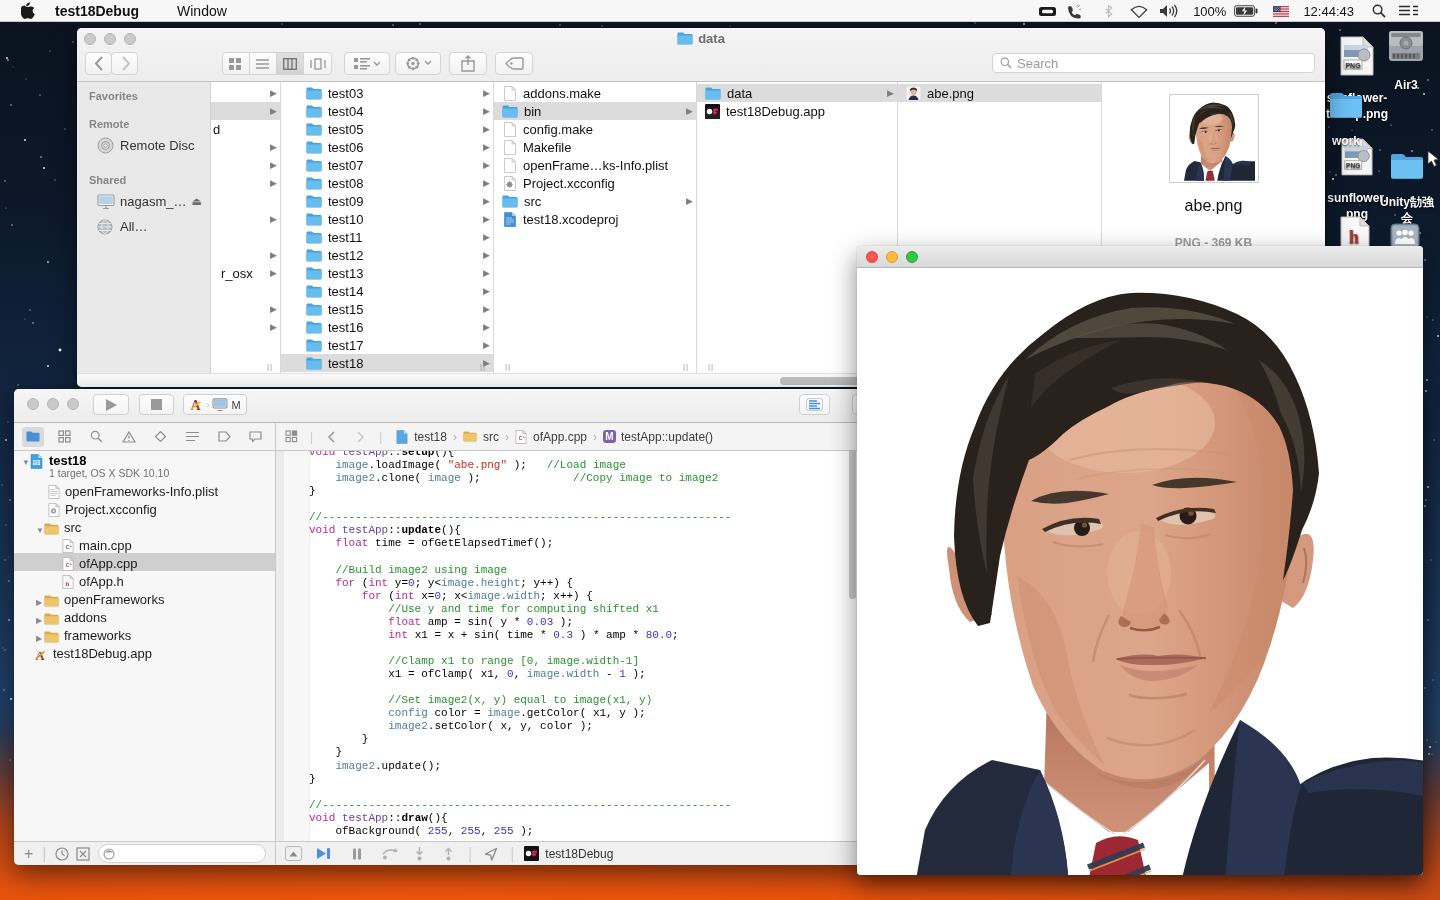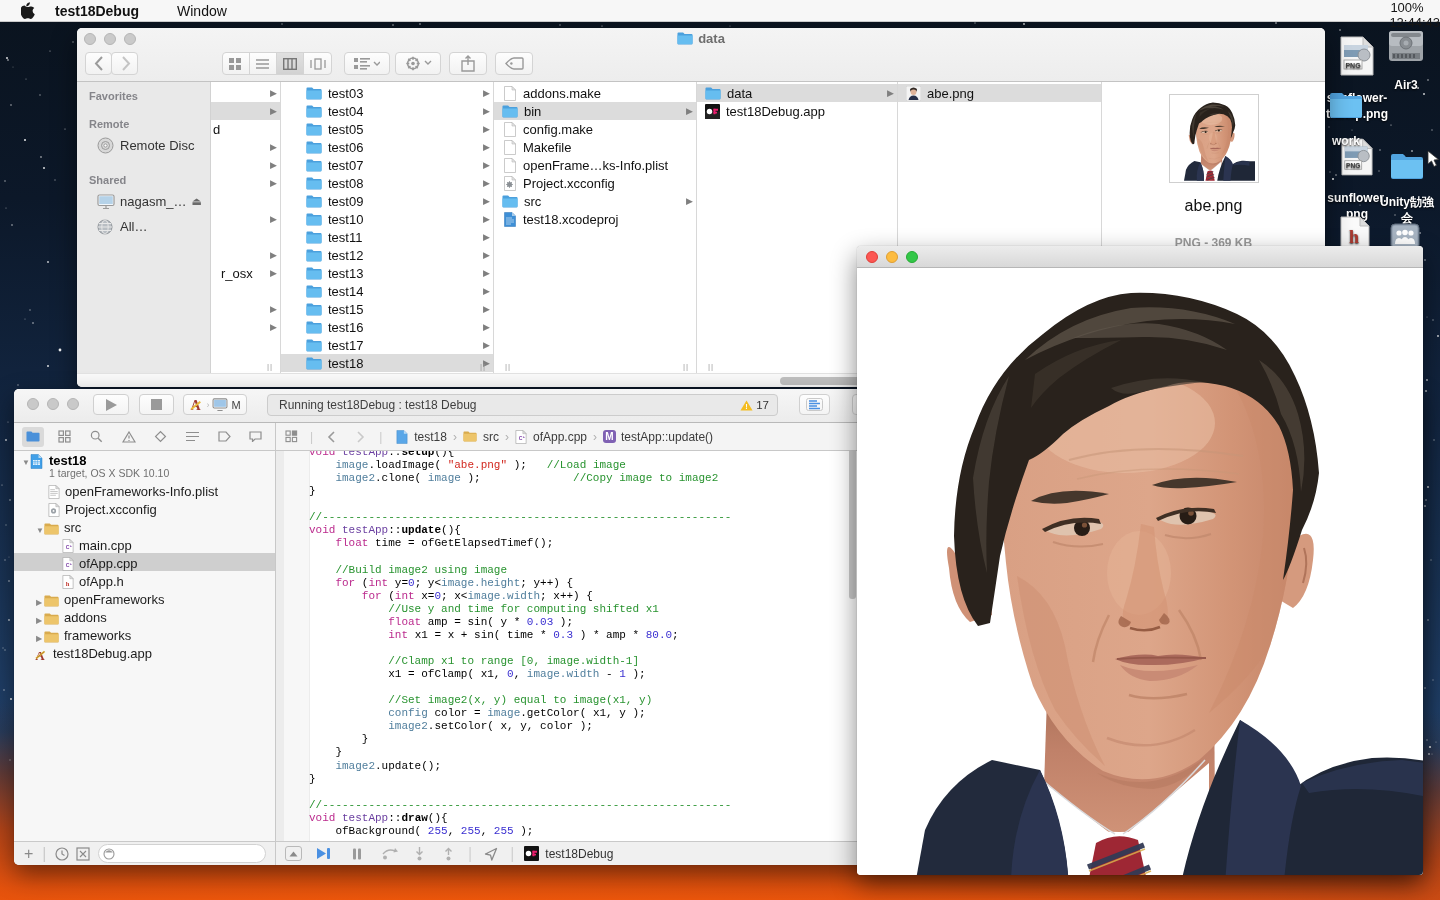--- a/index.html
+++ b/index.html
@@ -8,21 +8,21 @@
   background:
     radial-gradient(ellipse 3200px 270px at 30% 105%, rgba(255,96,6,1) 0%, rgba(234,82,10,.97) 25%, rgba(196,68,14,.9) 45%, rgba(135,52,20,.62) 65%, rgba(70,40,32,.22) 80%, rgba(40,30,40,0) 92%),
     linear-gradient(180deg, #0a131e 0%, #0c1829 22%, #122540 45%, #1a3456 65%, #21416b 80%, #264a77 90%, #2a4f7e 100%);
 }
 .win { position:absolute; border-radius:5px; box-shadow: 0 10px 26px rgba(0,0,0,.48), 0 0 1px rgba(0,0,0,.4); }
 
 #menubar { position:absolute; left:0; top:0; width:1440px; height:22px; background:#f7f7f7; z-index:50;
   display:flex; align-items:center; font-size:14px; color:#111; border-bottom:1px solid rgba(0,0,0,.18);}
 #menubar .m1 { font-weight:bold; margin-left:20px; }
 #menubar .m2 { margin-left:38px; }
-#mright { position:absolute; right:0; top:0; height:22px; display:flex; align-items:flex-start; color:#222;flex-direction:column; }
+#mright { position:absolute; right:0; top:0; height:22px; display:flex; align-items:center; color:#222; }
 #mright svg { display:block; }
 .mtxt { font-size:13px; color:#151515; }
 
 .dicon { position:absolute; text-align:center; color:#fff; font-size:12px; font-weight:bold;
   text-shadow:0 1px 2px rgba(0,0,0,.9); line-height:16px; }
 .dlabel { margin-top:14px; }
 
 #finder { left:77px; top:28px; width:1248px; height:359px; background:#fff; z-index:10; }
 #ftitle { position:absolute; left:0; top:0; right:0; height:54px; background:linear-gradient(#f4f4f4,#ededed); border-bottom:1px solid #c3c3c3; border-radius:5px 5px 0 0; }
 .tl { position:absolute; width:12px; height:12px; border-radius:50%; }
@@ -416,20 +416,25 @@
             <path d="M7,10 v-9 M4.5,3.5 l2.5,-2.5 2.5,2.5"></path>
           </g>
         </svg>
       </div>
   <div class="ftb" style="left:418px;width:38px;display:flex;align-items:center;justify-content:center;">
         <svg width="19" height="13" viewBox="0 0 19 13">
           <path d="M1,6.5 q5,-5.5 8,-5.5 h8 q1,0 1,1 v9 q0,1 -1,1 h-8 q-3,0 -8,-5.5 z" fill="none" stroke="#999" stroke-width="1.4"></path>
           <circle cx="6.4" cy="6.5" r="1.2" fill="#999"></circle>
         </svg>
       </div>
+  <div style="position:absolute;right:10px;top:25px;width:323px;height:20px;background:#fff;border:1px solid #d4d4d4;border-radius:4px;display:flex;align-items:center;color:#9b9b9b;font-size:13px;">
+    <svg width="12" height="12" viewBox="0 0 15 15" style="margin:0 5px 0 7px;">
+          <circle cx="6" cy="6" r="4.6" fill="none" stroke="#9b9b9b" stroke-width="1.5"></circle>
+          <path d="M9.5,9.5 L13.5,13.5" stroke="#9b9b9b" stroke-width="1.7" stroke-linecap="round"></path>
+        </svg>Search</div>
  </div>
  <div id="fbody">
   <div id="fsidebar">
     <div class="shead" style="margin-top:8px;">Favorites</div>
     <div class="shead" style="margin-top:16px;">Remote</div>
     <div class="srow"><svg width="17" height="17" viewBox="0 0 17 17" style="margin-right:6px;">
             <circle cx="8.5" cy="8.5" r="7.5" fill="#d8d8d8" stroke="#9a9a9a"></circle>
             <circle cx="8.5" cy="8.5" r="4" fill="none" stroke="#9a9a9a"></circle>
             <circle cx="8.5" cy="8.5" r="1.6" fill="#fff" stroke="#9a9a9a"></circle>
           </svg>Remote Disc</div>
@@ -656,30 +661,20 @@
           <text x="12" y="23" font-size="26" font-weight="bold" fill="#a03a30" text-anchor="middle" font-family="Liberation Serif">A</text>
           <path d="M4,21 L21,7" stroke="#e8b93c" stroke-width="3.5"></path>
         </svg>
     <span style="color:#b9b9b9;font-size:9px;margin:0 3px;">›</span>
     <svg width="16" height="13" viewBox="0 0 18 15">
           <rect x="1" y="1" width="16" height="10.5" rx="1.5" fill="#fff" stroke="#8a8a8a" stroke-width="1.2"></rect>
           <rect x="2.2" y="2.2" width="13.6" height="8" fill="#9fc6e8"></rect>
           <path d="M6,14.5 h6" stroke="#8a8a8a" stroke-width="1.2"></path>
         </svg>
     <span style="font-size:11px;color:#444;margin-left:3px;">M</span>
-  </div>
-  <div style="position:absolute;left:253px;top:5px;width:511px;height:22px;background:#e9e9e9;border:1px solid #ccc;border-radius:4px;display:flex;align-items:center;">
-    <span style="font-size:12px;color:#3f3f3f;margin-left:11px;">Running test18Debug : test18 Debug</span>
-    <span style="margin-left:auto;display:flex;align-items:center;margin-right:8px;">
-      <svg width="13" height="11" viewBox="0 0 14 12">
-            <path d="M7,0.5 L13.6,11.5 H0.4 Z" fill="#f4bd21"></path>
-            <text x="7" y="10" font-size="8" font-weight="bold" fill="#fff" text-anchor="middle" font-family="Liberation Sans">!</text>
-          </svg>
-      <span style="font-size:11.5px;color:#333;margin-left:3px;">17</span>
-    </span>
   </div>
   <div class="xbtn" style="left:785px;width:31px;">
         <svg width="17" height="13" viewBox="0 0 17 13">
           <rect x="0.5" y="0.5" width="16" height="12" rx="2" fill="none" stroke="#c9c9c9"></rect>
           <g stroke="#4a90e2" stroke-width="1.3">
             <path d="M3,3 h8 M3,5.5 h11 M3,8 h8 M3,10.5 h11"></path>
           </g>
         </svg>
       </div>
   <div class="xbtn" style="left:838px;width:31px;">

